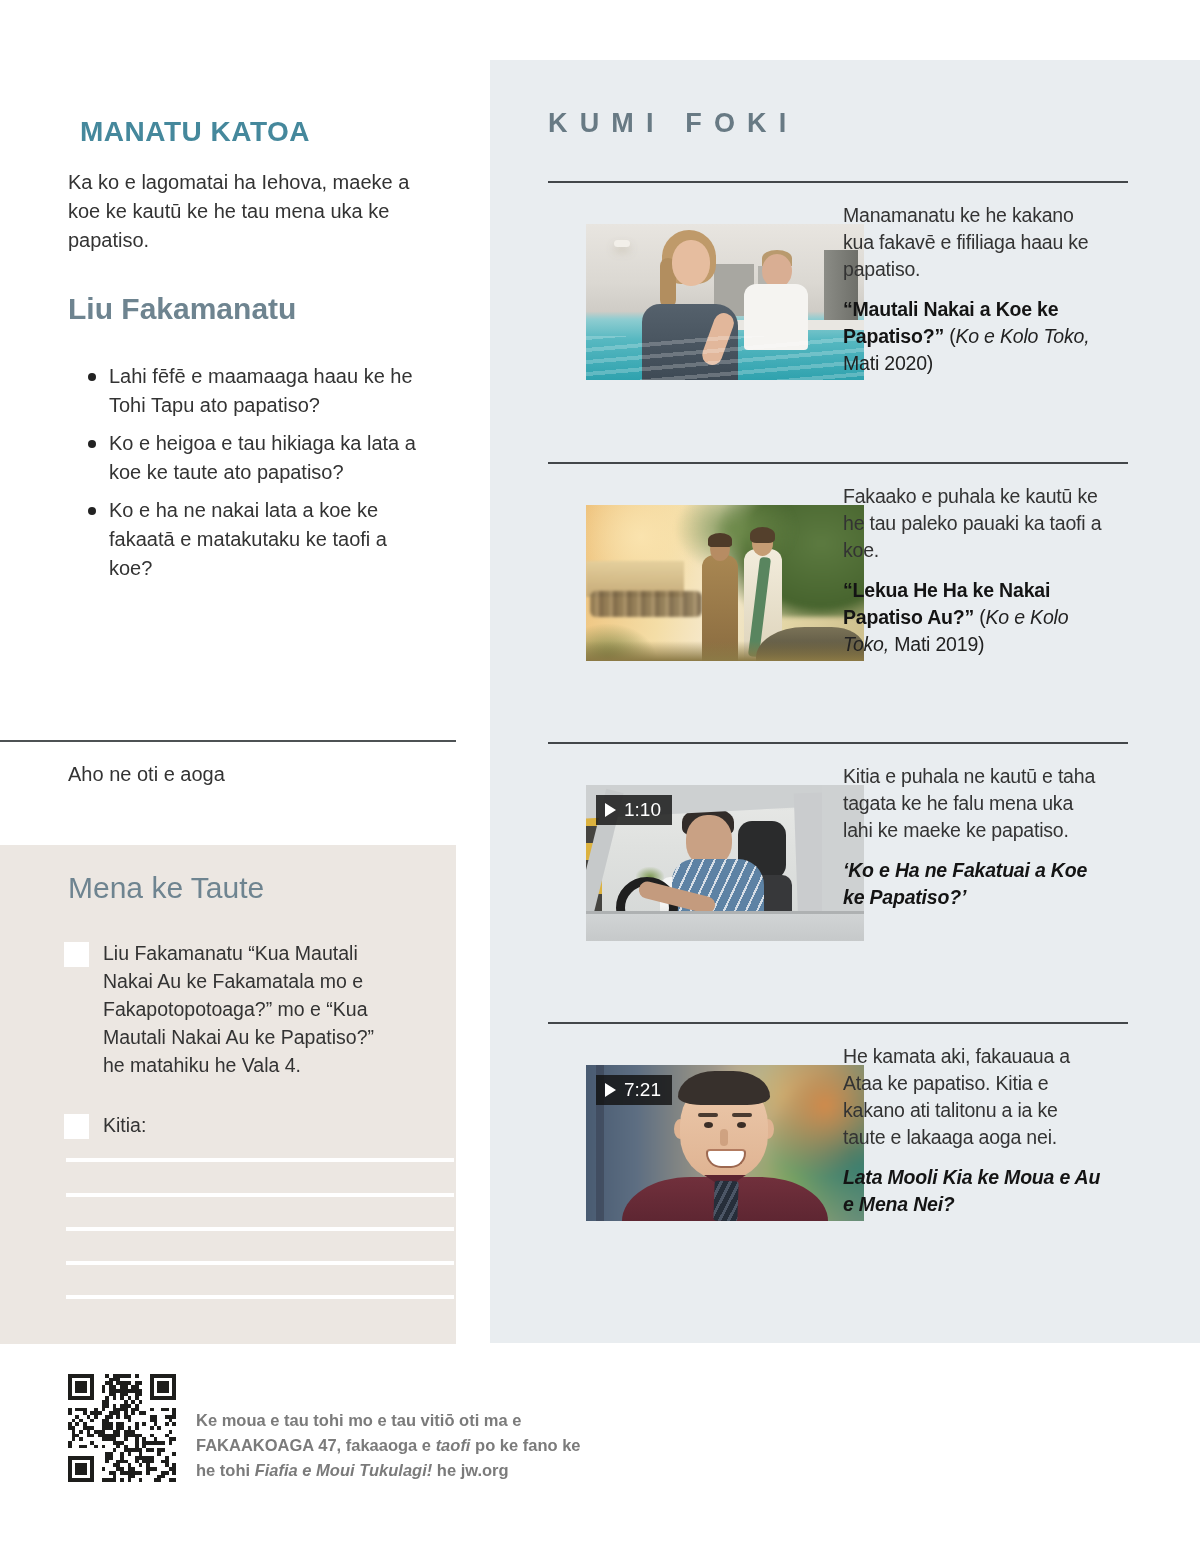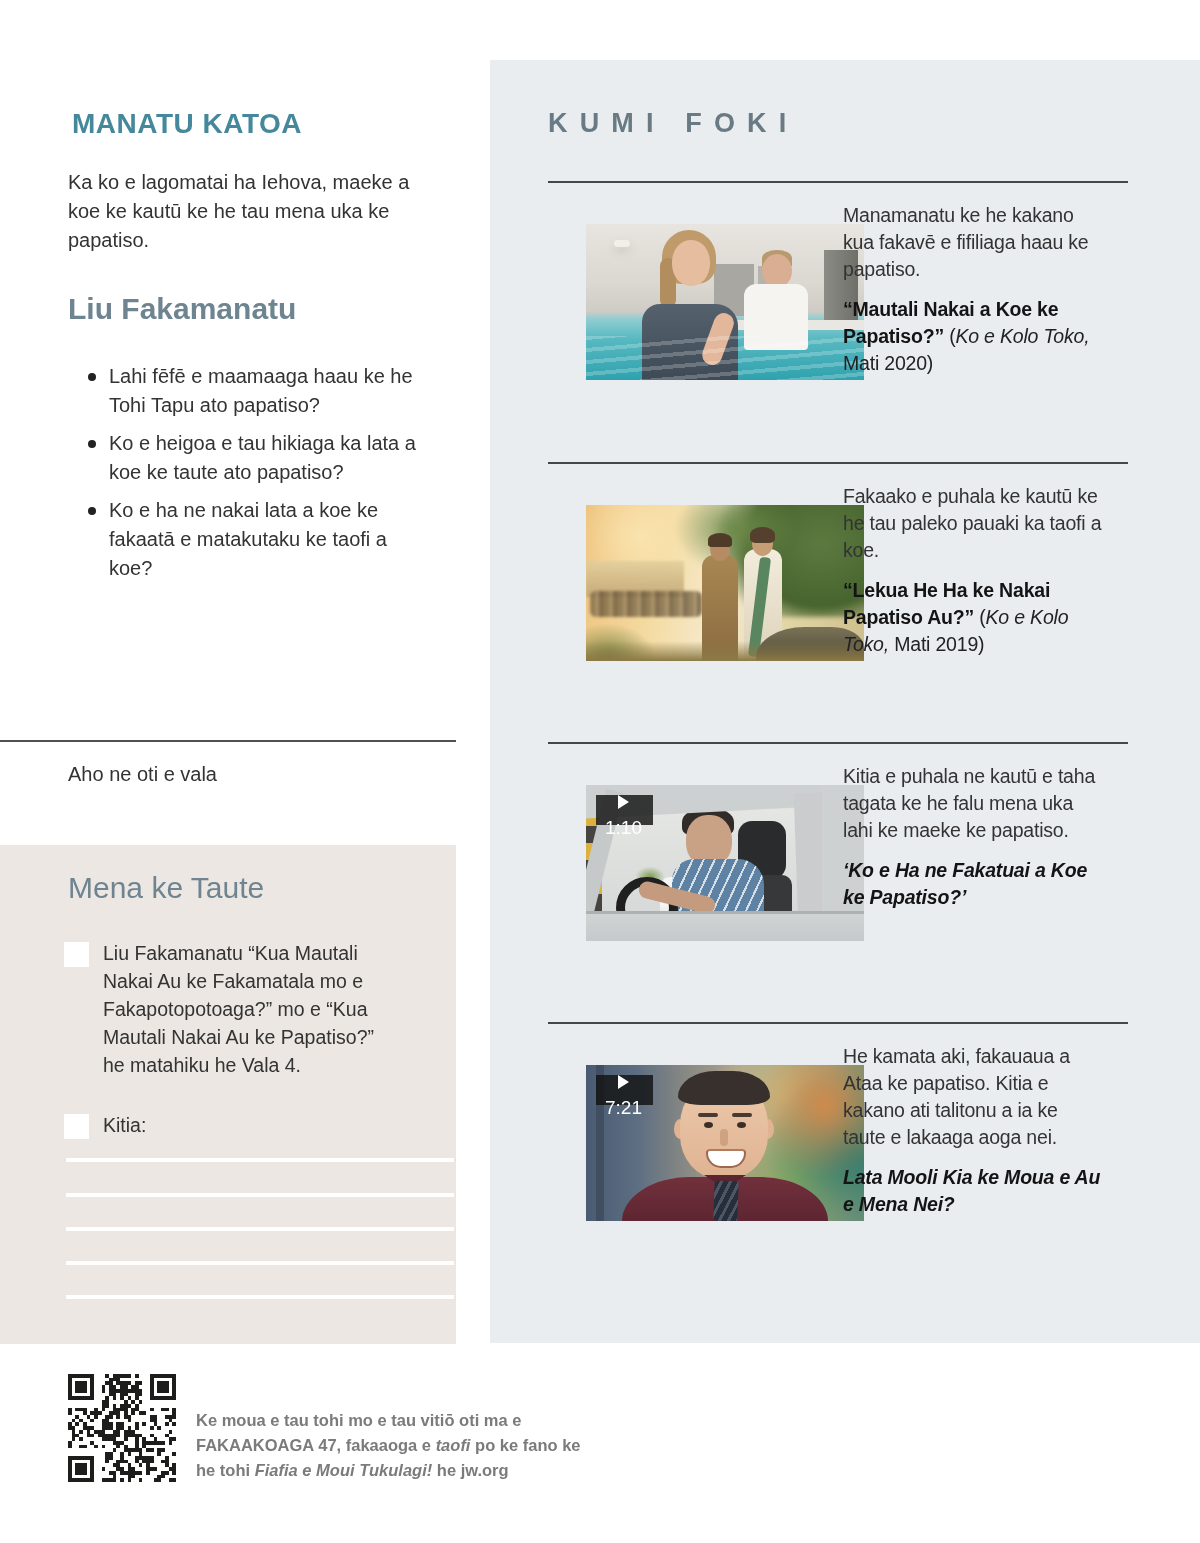--- a/index.html
+++ b/index.html
@@ -1,20 +1,20 @@
 <!DOCTYPE html>
 <html><head>
 <meta charset="utf-8">
 <style>
   html,body { margin:0; padding:0; background:#ffffff; }
   #page { position:relative; width:1200px; height:1543px; background:#ffffff; overflow:hidden;
           font-family:"Liberation Sans","DejaVu Sans",sans-serif; color:#353535; }
 
   
-  .h-overview { position:absolute; left:68px; top:104px; margin:4px;
+  .h-overview { position:absolute; left:68px; top:104px; margin:12px;
                 font-size:28px; font-weight:700; letter-spacing:0.5px; color:#45889c; }
   .lead { position:absolute; left:68px; top:168px; width:352px; margin:0;
           font-size:20px; line-height:29px; color:#333; }
   .h-review { position:absolute; left:68px; top:292px; margin:0;
               font-size:30px; font-weight:700; color:#6e8490; }
   .bullets { position:absolute; left:88px; top:362px; width:330px; margin:0; padding:0; list-style:none; }
   .bullets li { display:flex; gap:13px; margin-bottom:9px; font-size:20px; line-height:29px; color:#333; }
   .dot { flex:0 0 auto; width:8px; height:8px; margin-top:11px; background:#222; border-radius:50%; }
   .btext { width:312px; }
 
@@ -48,21 +48,21 @@
   .thumb > div { position:absolute; }
   .etext { position:absolute; left:297px; top:21px; width:262px; }
   .ebody { margin:0; font-size:19.5px; line-height:27px; letter-spacing:-0.2px; color:#333; }
   .equote { margin:13px 0 0; font-size:19.5px; line-height:27px; letter-spacing:-0.2px; color:#141414; }
   .equote strong { font-weight:700; }
   .qi strong { font-style:italic; }
   .src { font-weight:400; color:#222; }
   .src i { font-style:italic; }
 
   .badge { position:absolute; left:10px; top:10px; height:30px; background:rgba(18,18,18,0.82);
-           color:#fff; display:flex; align-items:center; gap:8px; padding:0 11px 0 9px; z-index:5;flex-direction:column; }
+           color:#fff; display:flex; align-items:center; gap:8px; padding:0 11px 0 9px; z-index:5; }
   .play { width:0; height:0; border-left:11px solid #fff; border-top:7px solid transparent; border-bottom:7px solid transparent; }
   .time { font-size:19px; font-weight:400; }
 
   
   .scene-pool { background:linear-gradient(180deg,#e8e5e0 0%,#dbd8d2 38%,#cfccc6 56%,#8fcdd1 61%,#57b8c1 74%,#2fa2ae 100%); }
   .sp-lamp   { left:28px; top:16px; width:16px; height:7px; background:#f2efe9; border-radius:4px; box-shadow:0 5px 8px rgba(205,198,185,.9); }
   .sp-box    { left:128px; top:40px; width:40px; height:52px; background:#a8a7a1; }
   .sp-box2   { left:172px; top:42px; width:26px; height:44px; background:#b4b3ad; }
   .sp-door   { left:238px; top:26px; width:34px; height:72px; background:linear-gradient(90deg,#8b8c86,#6e6f69); }
   .sp-ledge  { left:148px; top:96px; width:130px; height:10px; background:#e9e7e2; }
@@ -161,21 +161,21 @@
       <span class="dot"></span>
       <span class="btext">Ko e heigoa e tau hikiaga ka lata a koe ke taute ato papatiso?</span>
     </li>
     <li>
       <span class="dot"></span>
       <span class="btext">Ko e ha ne nakai lata a koe ke fakaatā e matakutaku ke taofi a koe?</span>
     </li>
   </ul>
 
   <div class="date-rule"></div>
-  <p class="date-label">Aho ne oti e vala</p>
+  <p class="date-label">Aho ne oti e aoga</p>
 
   <section class="todo">
     <h3>Mena ke Taute</h3>
     <div class="titem t1">
       <span class="cb"></span>
       <span class="ttext">Liu Fakamanatu “Kua Mautali Nakai Au ke Fakamatala mo e Fakapotopotoaga?” mo e “Kua Mautali Nakai Au ke Papatiso?” he matahiku he Vala 4.</span>
     </div>
     <div class="titem t2">
       <span class="cb"></span>
       <span class="ttext">Kitia:</span>

